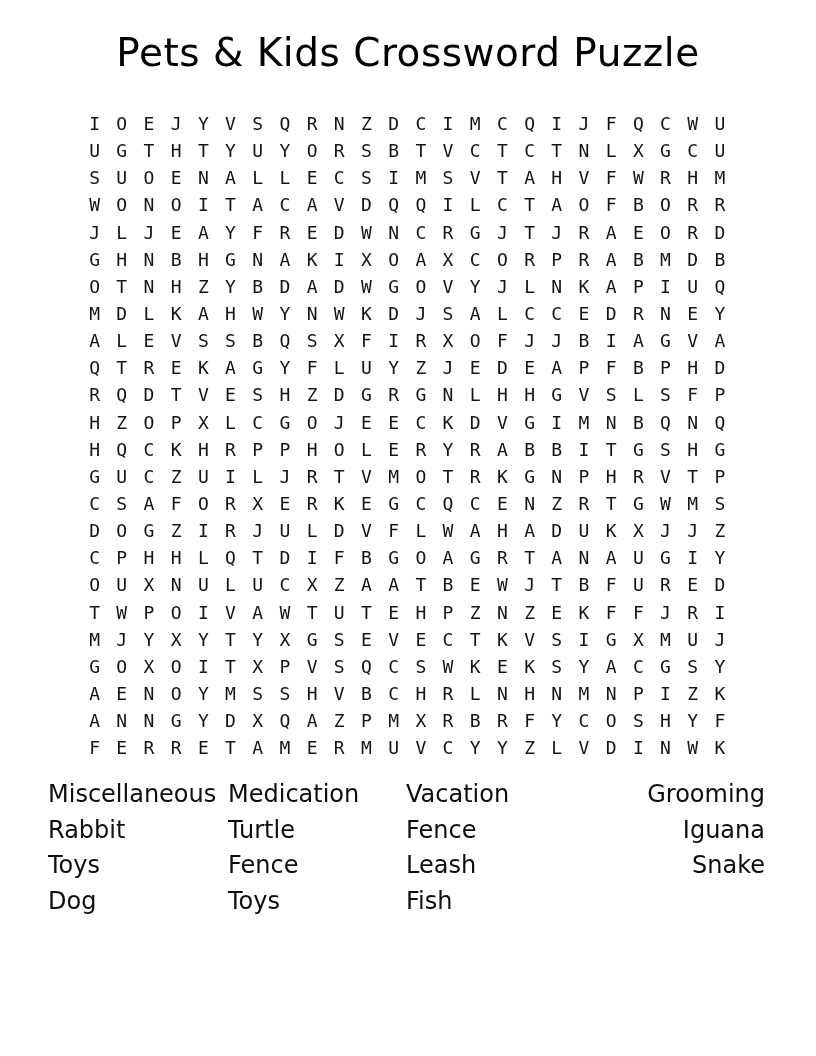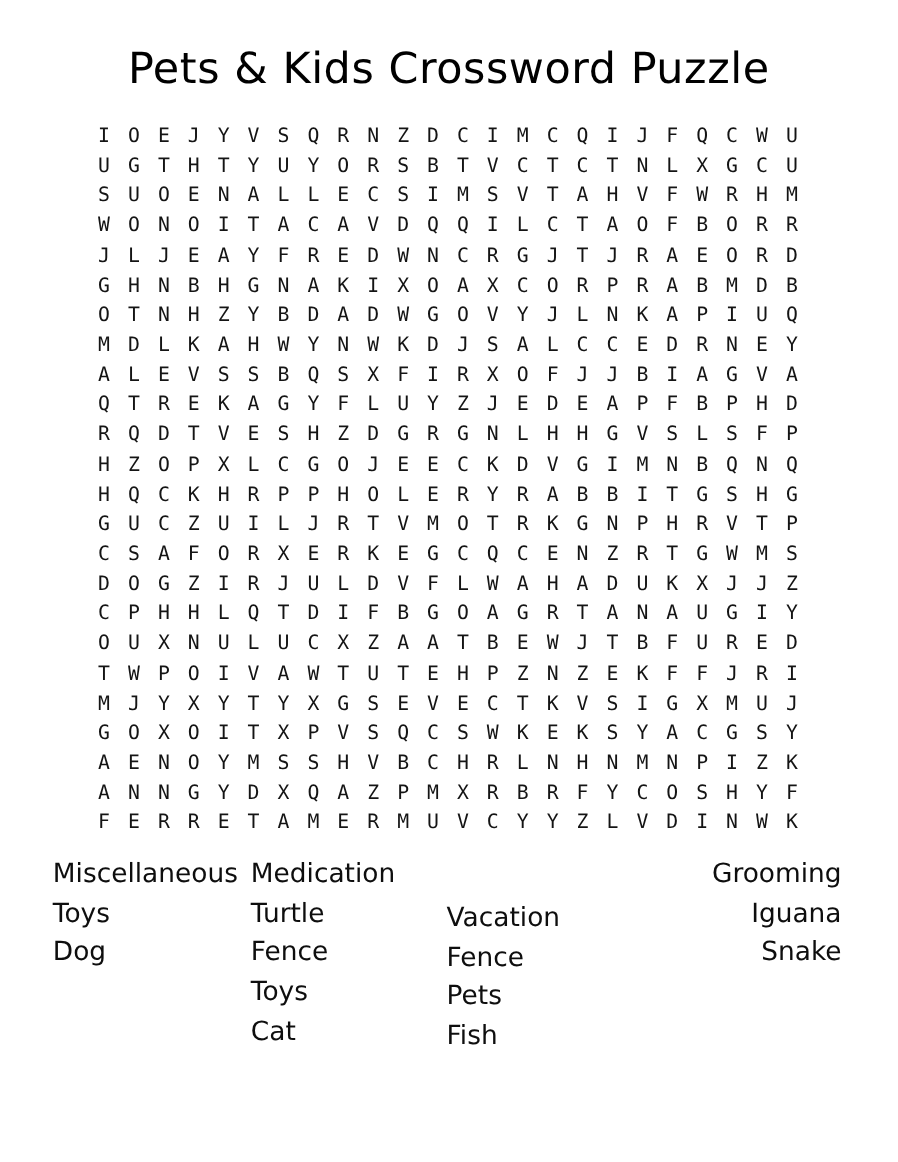--- a/index.html
+++ b/index.html
@@ -8,21 +8,21 @@
   }
   body {
     width: 816px;
     height: 1056px;
     background: #ffffff;
     position: relative;
     overflow: hidden;
   }
   .page-title {
     position: absolute;
-    top: 40px;
+    top: 30px;
     left: 0;
     width: 816px;
     margin: 0;
     text-align: center;
     font-family: "DejaVu Sans", sans-serif;
     font-weight: 400;
     font-size: 39px;
     color: #000000;
     letter-spacing: 0.5px;
     white-space: nowrap;
@@ -52,21 +52,21 @@
     font-family: "DejaVu Sans", sans-serif;
     font-size: 24px;
     color: #0e0e0e;
   }
   .word-col {
     display: flex;
     flex-direction: column;
   }
   .word-col:nth-child(1) { width: 180px; }
   .word-col:nth-child(2) { width: 178px; }
-  .word-col:nth-child(3) { width: 179px; margin-top: 40px; }
+  .word-col:nth-child(3) { width: 179px; }
   .word-col:nth-child(4) { width: 180px; align-items: flex-end; }
   .word-item {
     line-height: 35.7px;
     white-space: nowrap;
   }
 </style>
 </head>
 <body>
 
 <main>
@@ -695,34 +695,34 @@
         <span class="grid-cell">I</span>
         <span class="grid-cell">N</span>
         <span class="grid-cell">W</span>
         <span class="grid-cell">K</span>
       </div>
     </section>
 
   <section class="word-list">
       <div class="word-col">
         <div class="word-item">Miscellaneous</div>
+        <div class="word-item">Rabbit</div>
         <div class="word-item">Toys</div>
         <div class="word-item">Dog</div>
       </div>
       <div class="word-col">
         <div class="word-item">Medication</div>
         <div class="word-item">Turtle</div>
         <div class="word-item">Fence</div>
         <div class="word-item">Toys</div>
-        <div class="word-item">Cat</div>
       </div>
       <div class="word-col">
         <div class="word-item">Vacation</div>
         <div class="word-item">Fence</div>
-        <div class="word-item">Pets</div>
+        <div class="word-item">Leash</div>
         <div class="word-item">Fish</div>
       </div>
       <div class="word-col">
         <div class="word-item">Grooming</div>
         <div class="word-item">Iguana</div>
         <div class="word-item">Snake</div>
       </div>
     </section>
 </main>
 

